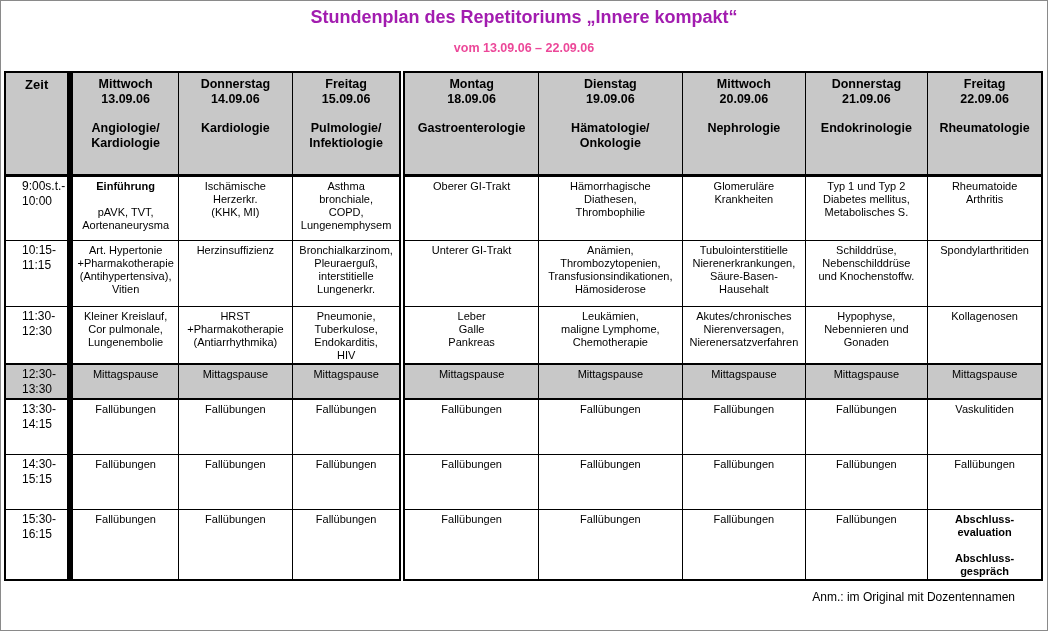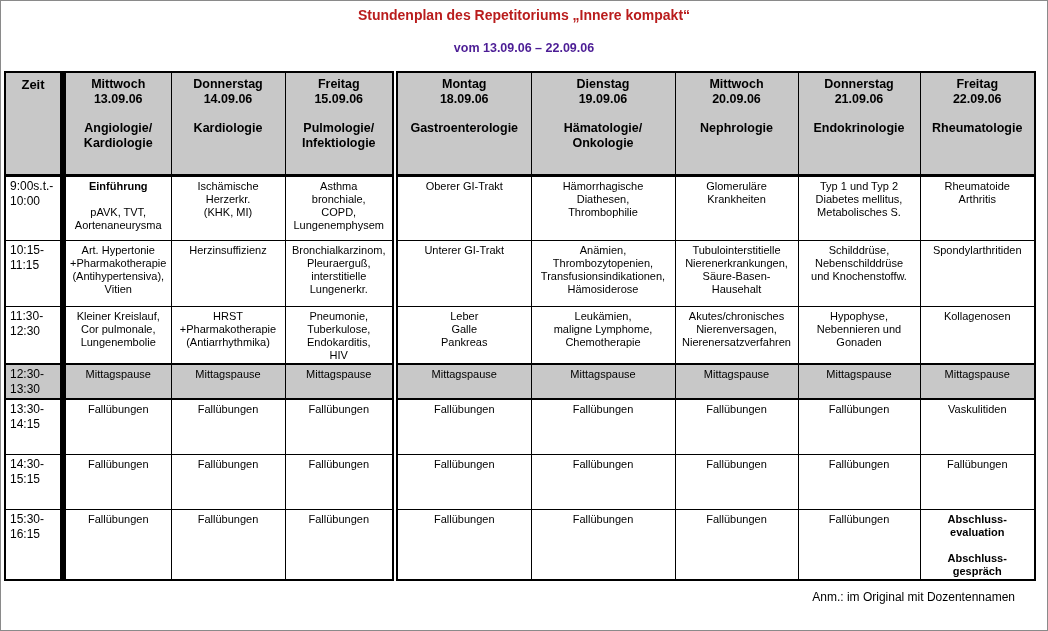--- a/index.html
+++ b/index.html
@@ -2,45 +2,45 @@
 <html style="--header-bg: #c8c8c8; --pause-bg: #c8c8c8;"><head>
 <meta charset="utf-8">
 <style>
   html,body { margin:0; padding:0; background:#fff; font-family:"Liberation Sans", sans-serif; }
   .page {
     position:relative; width:1048px; height:631px; box-sizing:border-box;
     background:#fff; border:1px solid #8a8a8a; overflow:hidden;
   }
   .title {
     position:absolute; top:6px; left:0; width:100%; text-align:center;
-    font-size:14px; font-weight:bold; color:#b91c1c;
+    font-size:18px; font-weight:bold; color:#a21caf;
   }
   .subtitle {
     position:absolute; top:40px; left:0; width:100%; text-align:center;
-    font-size:12.5px; font-weight:bold; color:#4c1d95;
+    font-size:12.5px; font-weight:bold; color:#ec4899;
   }
   table.schedule {
     position:absolute; top:70px; left:3px;
     border-collapse:collapse; table-layout:fixed;
     border:2px solid #000;
   }
   .schedule th, .schedule td {
     border:1px solid #000; vertical-align:top; overflow:hidden;
     padding:1px 2px; color:#000;
   }
   .schedule thead th {
     background:var(--header-bg,#c8c8c8);
     font-size:12.5px; font-weight:bold; text-align:center;
     height:96px; line-height:15px; padding-top:4px;
     border-bottom:3px solid #000;
   }
   .schedule th.zeit { font-size:13px; }
   .hdr-spacer { height:14px; }
   td.time {
-    font-size:12px; line-height:15px; text-align:left; padding-left:4px; padding-top:2px;
+    font-size:12px; line-height:15px; text-align:left; padding-left:16px; padding-top:2px;
   }
   .col-zeit { border-right:6px solid #000 !important; }
   .week-sep { border-left:6px double #000 !important; }
   td.cell {
     font-size:11px; line-height:13px; text-align:center; padding-top:3px;
   }
   tr.pause td {
     background:var(--pause-bg,#c8c8c8);
     border-top:2px solid #000; border-bottom:2px solid #000;
   }

